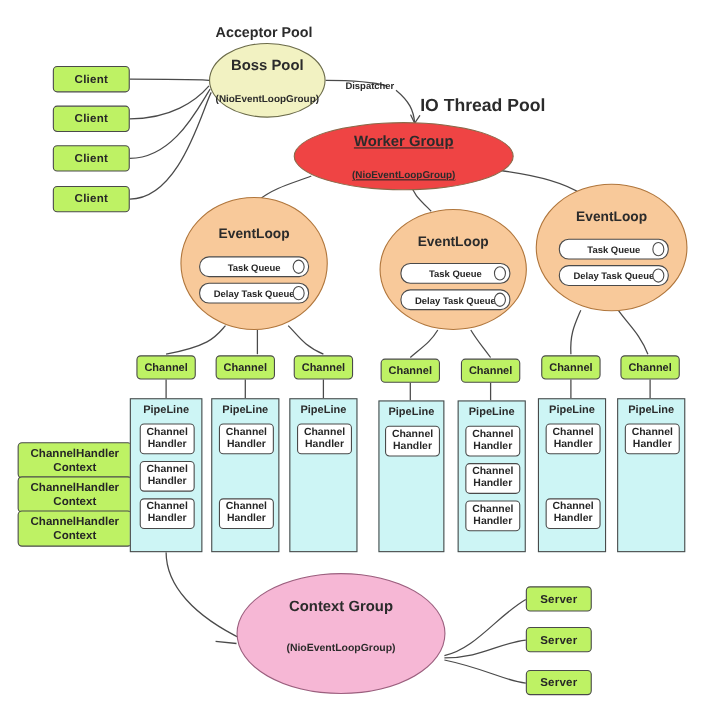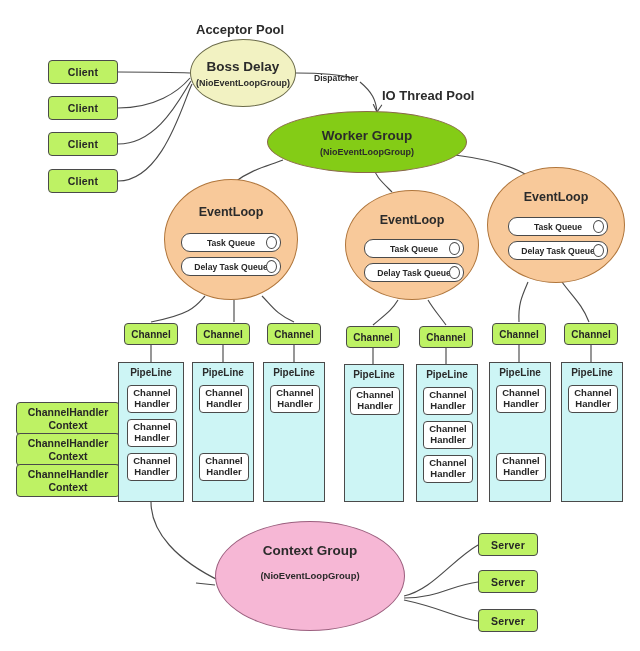--- a/index.html
+++ b/index.html
@@ -15,45 +15,45 @@
   .rect{border:1.2px solid #4a4a4a;border-radius:4px;background:#bef264;}
   .client,.server{font-size:10.5px;font-weight:bold;letter-spacing:.2px;}
   .channel{font-size:10px;font-weight:bold;}
   .ctx{font-size:10.5px;font-weight:bold;line-height:1.15;margin-top:18px;}
   .chandler{font-size:9.5px;font-weight:bold;line-height:1.15;border:1.1px solid #4a4a4a;
             border-radius:4px;background:#ffffff;}
 
   
   .ell{border-radius:50%;}
   .boss{background:#f2f2c2;border:1.3px solid #6b6b4a;}
-  .worker{background:#84cc16;border:1.3px solid #8a6a4a;}
+  .worker{background:#ef4444;border:1.3px solid #8a6a4a;text-decoration:underline;}
   .eventloop{background:#f8c99a;border:1.3px solid #b0763c;}
   .executor{background:#f6b7d5;border:1.3px solid #9b5f7e;}
 
   .ttl{font-size:13.5px;font-weight:bold;color:#2b2b2b;}
   .ttl-sm{font-size:12.5px;font-weight:bold;color:#2b2b2b;}
-  .sub{font-size:9px;font-weight:bold;color:#2b2b2b;margin-top:4px;}
+  .sub{font-size:9px;font-weight:bold;color:#2b2b2b;margin-top:18px;}
 
   
   .queue{position:absolute;box-sizing:border-box;border:1.1px solid #4a4a4a;
          border-radius:9px;background:#ffffff;display:flex;align-items:center;
          justify-content:center;font-size:8.6px;font-weight:bold;}
   .queue::after{content:"";position:absolute;right:3.5px;top:2px;bottom:2px;width:9px;
                 border:1.1px solid #4a4a4a;border-radius:50%;background:#ffffff;}
 
   
   .pipeline{position:absolute;box-sizing:border-box;background:#cdf5f5;
             border:1.1px solid #4a4a4a;}
   .pipeline .plabel{position:absolute;left:0;right:0;top:4px;text-align:center;
                     font-size:10px;font-weight:bold;color:#2b2b2b;}
 
   
   .cap{position:absolute;font-weight:bold;color:#2b2b2b;}
   .cap-acceptor{font-size:13px;}
-  .cap-io{font-size:13px;text-align:right;}
+  .cap-io{font-size:16px;text-align:right;}
   .cap-disp{font-size:8.6px;}
 </style>
 </head>
 <body>
 
 <div id="canvas">
 
   <svg id="wires" viewBox="0 0 640 651" xmlns="http://www.w3.org/2000/svg">
     <g fill="none" stroke="#4a4a4a" stroke-width="1.15">
 
@@ -113,21 +113,21 @@
     <span>Client</span>
   </div>
   <div class="node rect client" style="left:48px;top:132px;width:70px;height:24px;">
     <span>Client</span>
   </div>
   <div class="node rect client" style="left:48px;top:169px;width:70px;height:24px;">
     <span>Client</span>
   </div>
 
   <div class="node ell boss" style="left:190px;top:39px;width:106px;height:68px;">
-    <div class="ttl">Boss Delay</div>
+    <div class="ttl">Boss Pool</div>
     <div class="sub">(NioEventLoopGroup)</div>
   </div>
 
   <div class="node ell worker" style="left:267px;top:111px;width:200px;height:62px;">
     <div class="ttl">Worker Group</div>
     <div class="sub">(NioEventLoopGroup)</div>
   </div>
 
   <div class="node ell eventloop" style="left:164px;top:179px;width:134px;height:121px;">
     <div class="ttl-sm" style="position:absolute;top:25px;left:0;right:0;">EventLoop</div>

